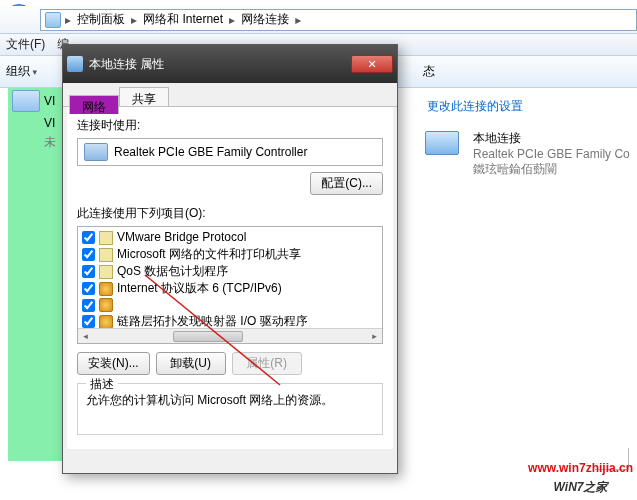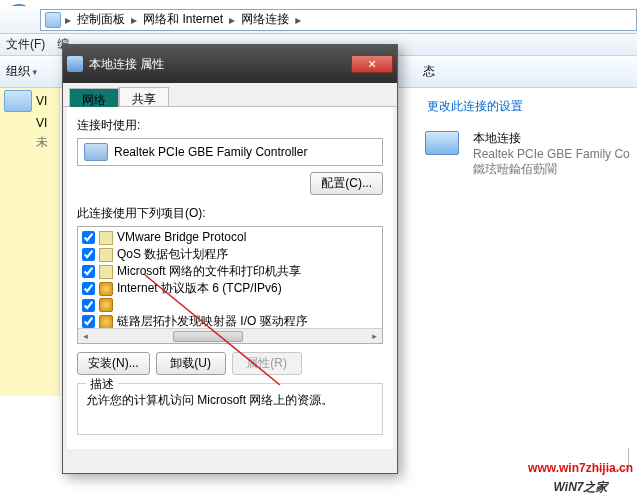--- a/index.html
+++ b/index.html
@@ -10,42 +10,42 @@
 .crumb { color: #000; padding: 0 2px; }
 .crumb-arrow { color: #555; }
 .nav-back { position: absolute; left: 4px; top: 4px; width: 30px; height: 30px; border-radius: 50%; background: radial-gradient(circle at 30% 30%, #7fb5ee, #2a6fc3); display: flex; align-items: center; justify-content: center; color: #fff; border: 1px solid #2a6fc3; }
 
 .menubar { position: absolute; top: 34px; left: 0; right: 0; height: 22px; background: linear-gradient(#f7f9fc,#e6edf7); border-bottom: 1px solid #c4d2e5; display: flex; align-items: center; padding-left: 6px; gap: 12px; }
 .menubar span { color: #222; }
 
 .toolbar { position: absolute; top: 56px; left: 0; right: 0; height: 32px; background: linear-gradient(#fafdff,#e3eef9); border-bottom: 1px solid #c4d2e5; display: flex; align-items: center; padding-left: 6px; gap: 20px; }
 .tool-item::after { content: " ▾"; font-size: 9px; color: #555; }
 
-.sidebar-back { position: absolute; top: 88px; left: 0; width: 60px; height: 308px; background: #fef9c3; border-right: 1px solid #e0e6ef; }
+.sidebar-back { position: absolute; top: 88px; left: 8px; width: 60px; height: 373px; background: #86efac; border-right: 1px solid #e0e6ef; }
 .sidebar-item { display: flex; align-items: center; gap: 4px; padding: 2px 4px; }
 .sb-icon { width: 28px; height: 22px; background: linear-gradient(#cfe5f9,#95c2ee); border: 1px solid #6fa3d8; border-radius: 2px; display: inline-block; }
 
 .right-pane { position: absolute; top: 56px; right: 0; width: 220px; height: 444px; background: #fff; }
 .settings-link { padding: 10px 0 10px 10px; }
 .settings-link a { color: #0066cc; }
 .conn-card { display: flex; gap: 8px; padding: 6px 4px 6px 8px; }
 .card-icon { width: 40px; height: 40px; }
 .screen-ico { width: 34px; height: 24px; background: linear-gradient(#d2e8fb,#7db6eb); border: 1px solid #5a8cc5; border-radius: 2px; margin-bottom: 2px; }
 .card-text div { line-height: 1.3; }
 .grey { color: #777; }
 
 .dialog { position: absolute; top: 44px; left: 62px; width: 336px; height: 430px; background: #f0f0f0; border: 1px solid #5a5a5a; box-shadow: 4px 4px 12px rgba(0,0,0,0.35); }
 .titlebar { height: 38px; background: linear-gradient(#565656,#2c2c2c); display: flex; align-items: center; padding: 0 4px; gap: 6px; }
 .titlebar .ttl { color: #fff; flex: 1; }
 .titlebar .ico { width: 16px; height: 16px; display: inline-block; background: linear-gradient(#b6d8f7,#5f9bd9); border-radius: 2px; }
 .close-btn { width: 42px; height: 18px; background: linear-gradient(#e67a71,#c83a2f); border: 1px solid #8e2b22; border-radius: 2px; color: #fff; text-align: center; line-height: 16px; font-size: 11px; }
 
 .tabstrip { height: 24px; background: #f0f0f0; border-bottom: 1px solid #c0c0c0; display: flex; padding-top: 4px; padding-left: 6px; gap: 0; }
 .tab { padding: 3px 12px; border: 1px solid #bcbcbc; border-bottom: none; background: #f7f7f7; position: relative; }
-.tab.active { background: #0f766e; top: 1px; }
+.tab.active { background: #a21caf; top: 8px; }
 
 .dlg-body { background: #fff; height: 342px; padding: 8px 10px; margin: 0 4px; }
 .section-label { margin: 2px 0 4px 0; }
 .adapter-row { display: flex; align-items: center; gap: 6px; border: 1px solid #b0b0b0; padding: 4px 6px; background: #fff; }
 .adapter-ico { width: 24px; height: 18px; background: linear-gradient(#c9dff3,#8cb9e6); border: 1px solid #6a95c4; border-radius: 2px; display: inline-block; }
 .cfg-row { display: flex; justify-content: flex-end; margin: 6px 0 10px 0; }
 .btn { min-width: 70px; padding: 2px 10px; background: linear-gradient(#fdfdfd,#e6e6e6); border: 1px solid #9f9f9f; border-radius: 3px; }
 .btn.dis { color: #9a9a9a; border-color: #c7c7c7; background: #f2f2f2; }
 
 .item-list { border: 1px solid #b0b0b0; height: 118px; overflow: hidden; background: #fff; position: relative; }
@@ -152,26 +152,26 @@
     <div class="item-list">
       <div class="item-list-inner" id="items-container">
           <div class="li-row">
             <input type="checkbox" checked="" style="">
             <span class="li-ico"></span>
             <span>VMware Bridge Protocol</span>
           </div>
           <div class="li-row">
             <input type="checkbox" checked="" style="">
             <span class="li-ico"></span>
+            <span>Microsoft 网络的文件和打印机共享</span>
+          </div>
+          <div class="li-row">
+            <input type="checkbox" checked="" style="">
+            <span class="li-ico"></span>
             <span>QoS 数据包计划程序</span>
-          </div>
-          <div class="li-row">
-            <input type="checkbox" checked="" style="">
-            <span class="li-ico"></span>
-            <span>Microsoft 网络的文件和打印机共享</span>
           </div>
           <div class="li-row">
             <input type="checkbox" checked="" style="">
             <span class="li-ico net"></span>
             <span>Internet 协议版本 6 (TCP/IPv6)</span>
           </div>
           <div class="li-row">
             <input type="checkbox" checked="" style="">
             <span class="li-ico net"></span>
           </div>

